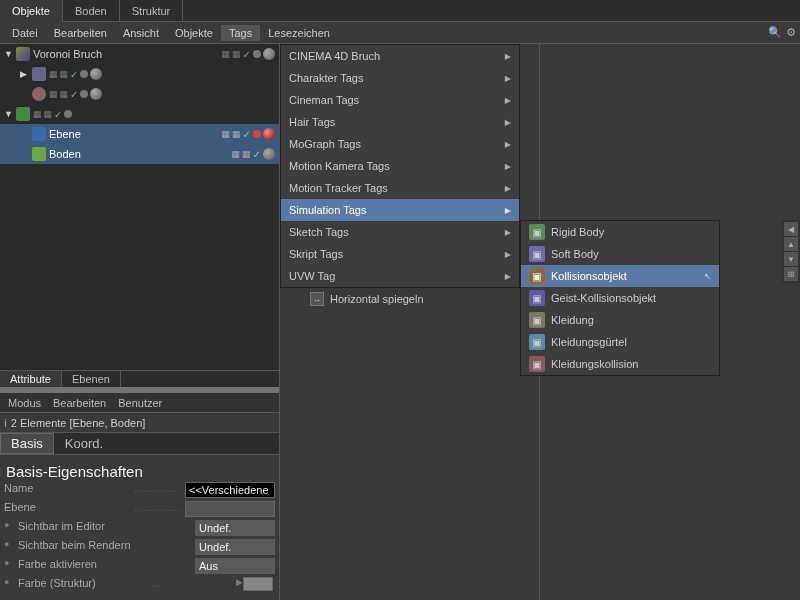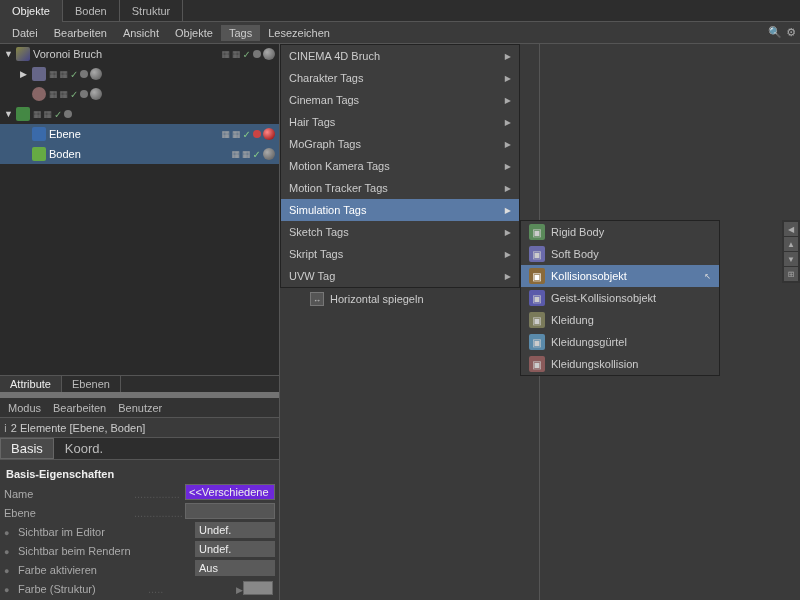--- a/index.html
+++ b/index.html
@@ -170,28 +170,28 @@
     }
     .attr-sub-tab.active {
       background: #4a4a4a;
       border-color: #666;
       color: #eee;
     }
     .attr-content {
       padding: 4px;
     }
     .attr-section-title {
-      font-weight: bold;
+      font-weight: normal;
       color: #eee;
-      font-size: 11px;
+      font-size: 15px;
       padding: 4px 2px 2px 2px;
     }
     .attr-row {
       display: flex;
-      align-items: flex-end;
+      align-items: flex-start;
       height: 18px;
       margin-bottom: 1px;
     }
     .attr-label {
       flex: 0 0 130px;
       color: #aaa;
       font-size: 11px;
       overflow: hidden;
       white-space: nowrap;
     }
@@ -448,21 +448,21 @@
       <div class="attr-sub-tabs">
         <div class="attr-sub-tab active">Basis</div>
         <div class="attr-sub-tab">Koord.</div>
       </div>
       <div class="attr-content">
         <div class="attr-section-title">Basis-Eigenschaften</div>
 
         <div class="attr-row">
           <span class="attr-label">Name</span>
           <span class="attr-dots">...............</span>
-          <input class="attr-value-input" value="&lt;&lt;Verschiedene" style="width: 90px; background: #6d28d9; border: 1px solid rgb(102, 102, 102); color: rgb(238, 238, 238); font-size: 11px; padding: 1px 3px;">
+          <input class="attr-value-input" value="&lt;&lt;Verschiedene" style="width: 90px; background: #000000; border: 1px solid rgb(102, 102, 102); color: rgb(238, 238, 238); font-size: 11px; padding: 1px 3px;">
         </div>
 
         <div class="attr-row">
           <span class="attr-label">Ebene</span>
           <span class="attr-dots">................</span>
           <input class="attr-value-input" value="" style="width: 90px; background: rgb(85, 85, 85); border: 1px solid rgb(102, 102, 102); color: rgb(238, 238, 238); font-size: 11px; padding: 1px 3px;">
         </div>
 
         <div class="attr-row">
           <span class="attr-icon-left">●</span>

